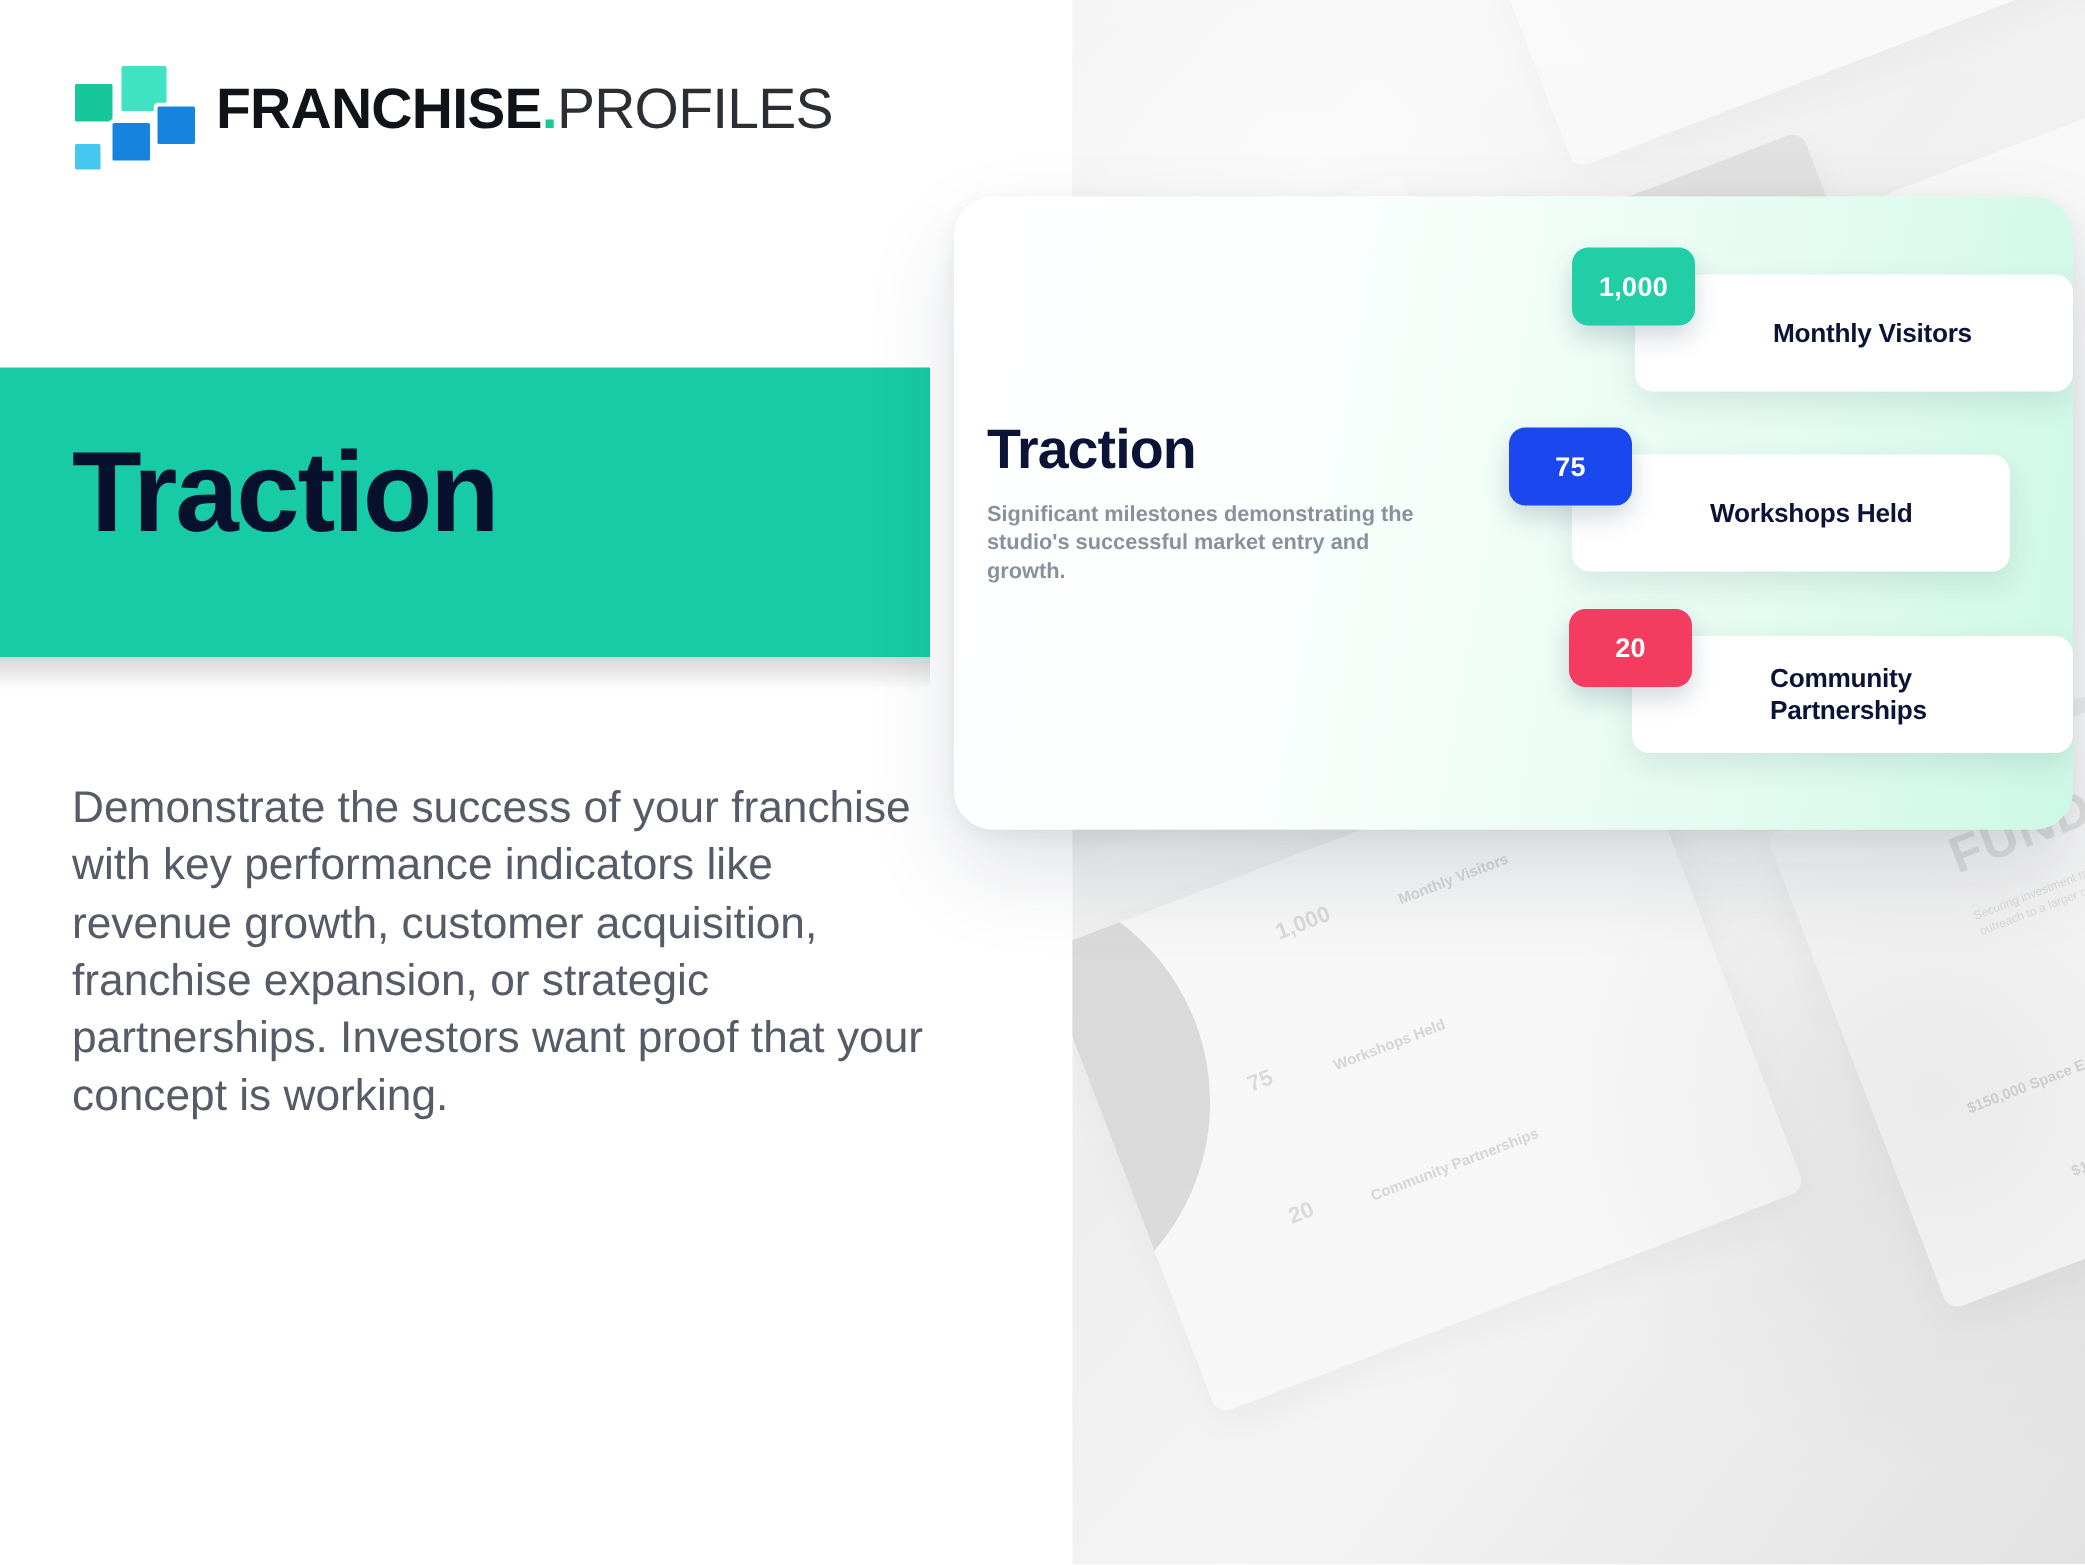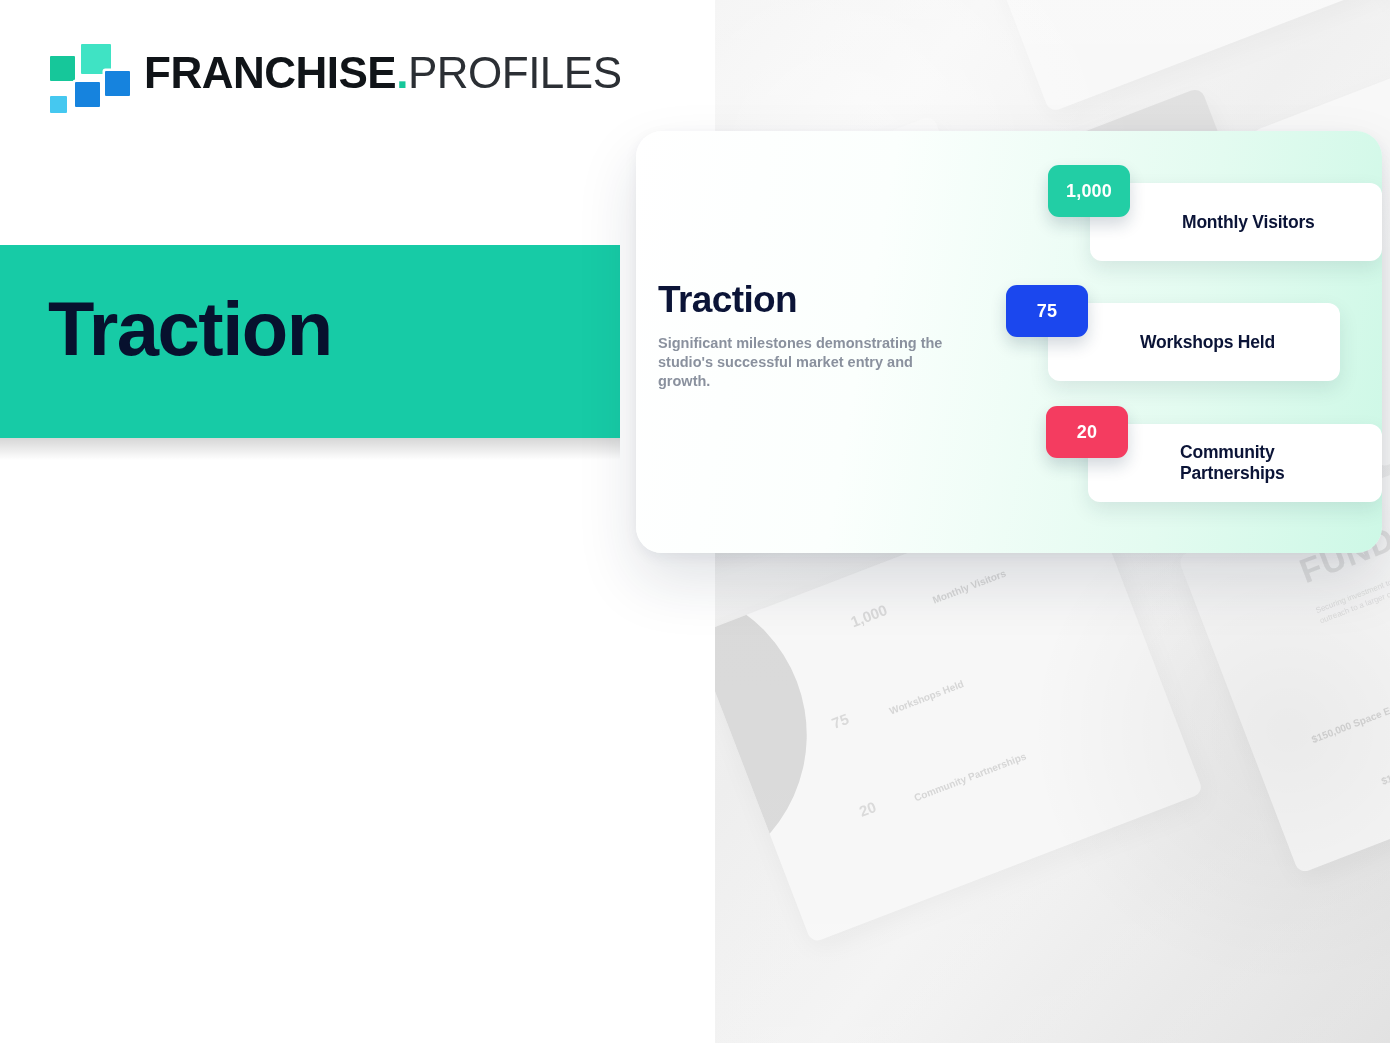--- a/index.html
+++ b/index.html
@@ -129,21 +129,21 @@
     border-radius: 1px;
     box-shadow: 0 0 0 2.5px #ffffff;
   }
   .lg-a { left: 2px;  top: 12px; width: 25px; height: 25px; background: #16C79A; }
   .lg-b { left: 33px; top: 0px;  width: 30px; height: 30px; background: #3FE3C4; }
   .lg-c { left: 27px; top: 38px; width: 25px; height: 25px; background: #1683DE; }
   .lg-d { left: 57px; top: 27px; width: 25px; height: 25px; background: #1683DE; }
   .lg-e { left: 2px;  top: 52px; width: 17px; height: 17px; background: #45C8F0; }
 
   .logo-type {
-    font-size: 44px;
+    font-size: 38px;
     letter-spacing: -0.5px;
     white-space: nowrap;
     line-height: 1;
     margin-left: 14px;
   }
   .logo-type .bold { font-weight: 700; color: #101418; }
   .logo-type .dot  { font-weight: 700; color: #16C79A; }
   .logo-type .thin { font-weight: 300; color: #2b2f34; }
 
   .teal-banner {
@@ -353,20 +353,21 @@
       <i class="lg-d"></i>
       <i class="lg-e"></i>
     </div>
     <div class="logo-type"><span class="bold">FRANCHISE</span><span class="dot">.</span><span class="thin">PROFILES</span></div>
   </div>
 
   <div class="teal-banner">
     <div class="banner-title">Traction</div>
   </div>
 
+  <div class="body-copy">Demonstrate the success of your franchise with key performance indicators like revenue growth, customer acquisition, franchise expansion, or strategic partnerships. Investors want proof that your concept is working.</div>
 
   <div class="feature-card">
 
     <div class="card-left">
       <div class="card-heading">Traction</div>
       <div class="card-desc">Significant milestones demonstrating the studio's successful market entry and growth.</div>
     </div>
 
     <div class="metrics">
 

